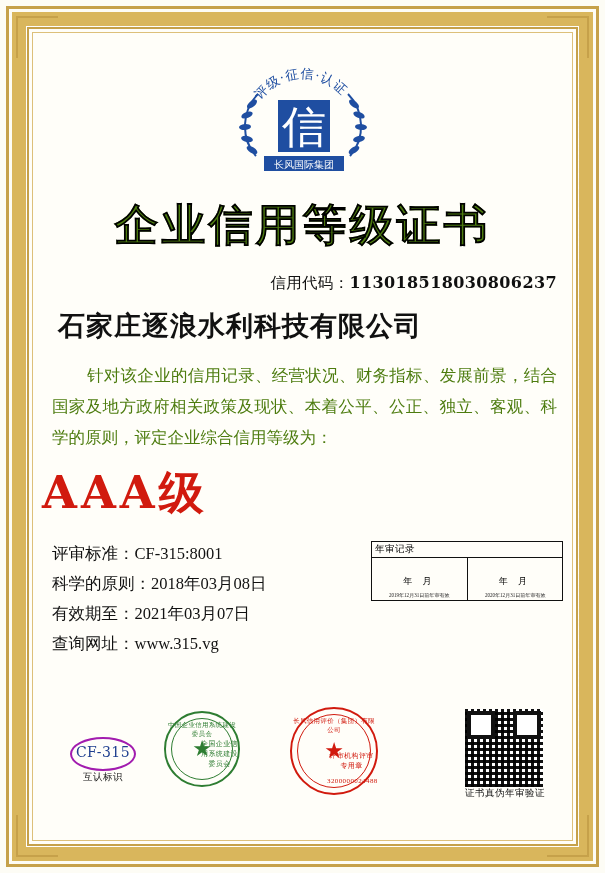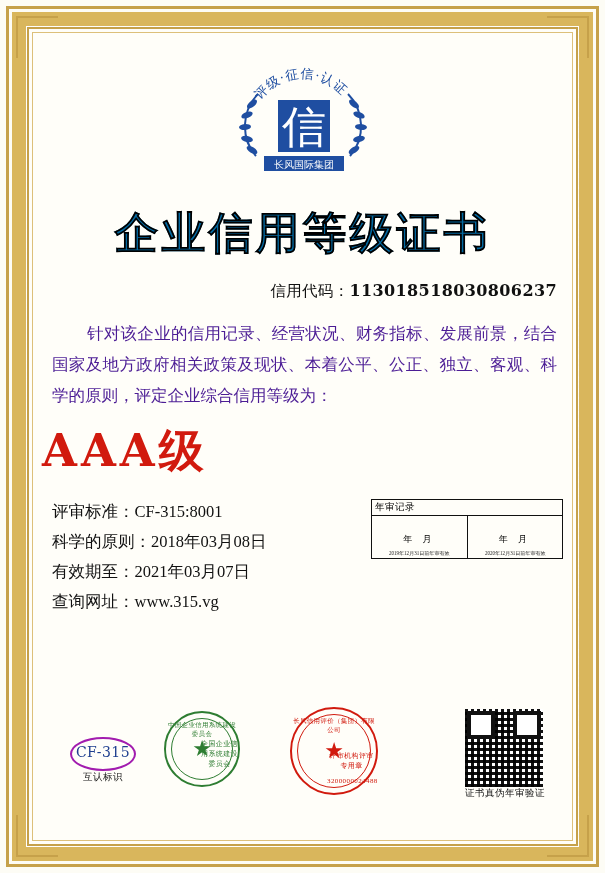--- a/index.html
+++ b/index.html
@@ -89,24 +89,24 @@
   }
   .emblem {
     display: inline-block;
   }
 
   
   .main-title {
     text-align: center;
     font-size: 44px;
     letter-spacing: 3px;
-    color: #0369a1;
+    color: #4d7c0f;
     font-family: "DejaVu Serif", serif;
     font-weight: bold;
-    margin-top: 14px;
+    margin-top: 6px;
     -webkit-text-stroke: 0.4px #000;
   }
   .credit-code {
     text-align: right;
     font-size: 15.5px;
     color: #111;
     margin-top: 18px;
     padding-right: 6px;
     letter-spacing: 0.3px;
   }
@@ -123,21 +123,21 @@
     margin-top: 14px;
     letter-spacing: 1px;
     font-family: "DejaVu Serif", serif;
     padding-left: 16px;
   }
 
   .paragraph {
     margin-top: 16px;
     font-size: 16.5px;
     line-height: 31px;
-    color: #4c1d95;
+    color: #4d7c0f;
     text-align: justify;
     padding: 0 6px 0 10px;
   }
   .paragraph .indent { display: inline-block; width: 2.1em; }
 
   .grade {
     font-size: 45px;
     font-weight: bold;
     color: #d11a0e;
     letter-spacing: 4px;
@@ -340,20 +340,21 @@
         <text x="76" y="110" text-anchor="middle" font-size="10" fill="#ffffff" font-family="'DejaVu Sans', sans-serif">长风国际集团</text>
       </svg>
     </div>
 
     <div class="main-title">企业信用等级证书</div>
 
     <div class="credit-code">
       <span>信用代码：</span><span class="code-num">113018518030806237</span>
     </div>
 
+    <div class="company">石家庄逐浪水利科技有限公司</div>
 
     <div class="paragraph">
       <span class="indent"></span><span>针对该企业的信用记录、经营状况、财务指标、发展前景，结合国家及地方政府相关政策及现状、本着公平、公正、独立、客观、科学的原则，评定企业综合信用等级为：</span>
     </div>
 
     <div class="grade">AAA级</div>
 
     <div class="details-row">
       <div class="details">
         <div>评审标准：CF-315:8001</div>

